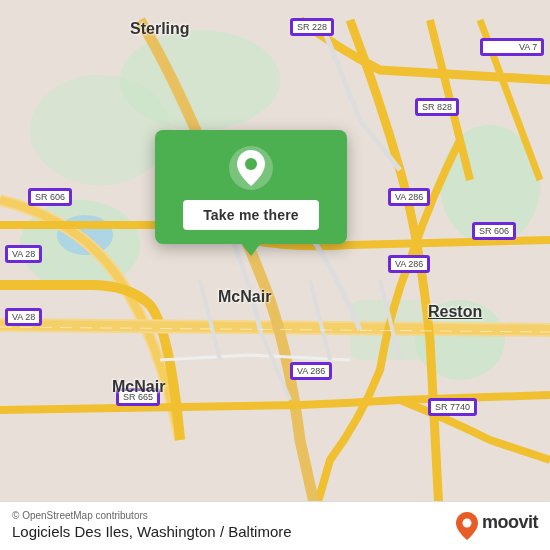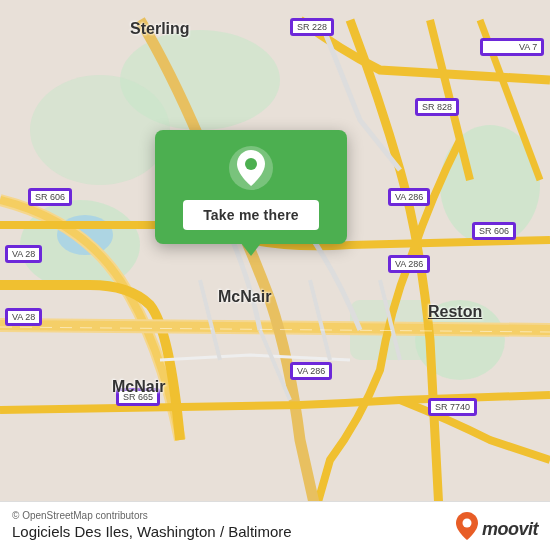--- a/index.html
+++ b/index.html
@@ -108,23 +108,22 @@
       font-size: 15px;
       color: #222;
       font-weight: 400;
     }
 
     #moovit-logo {
       position: absolute;
       bottom: 10px;
       right: 12px;
       display: flex;
-      align-items: flex-end;
+      align-items: flex-start;
       gap: 4px;
-      font-style: italic;
     }
 
     
     .road-label {
       position: absolute;
       background: white;
       border: 3px solid #6d28d9;
       border-radius: 3px;
       padding: 1px 4px;
       font-size: 9px;

